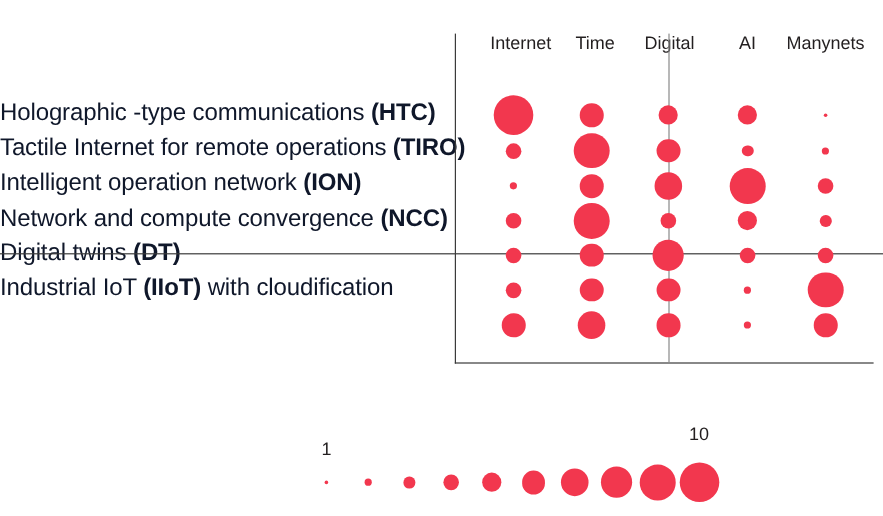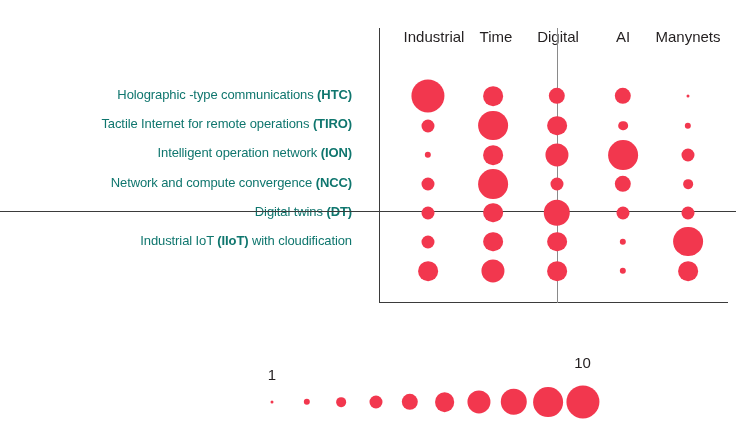--- a/index.html
+++ b/index.html
@@ -23,24 +23,23 @@
   
   .row-labels {
     position: absolute;
     left: 0px;
     top: 80px;
     width: 366px;
   }
   .row-label {
     height: 29.2px;
     line-height: 29.2px;
-    text-align: right;
     padding-right: 14px;
-    font-size: 13px;
-    color: #0f766e;
+    font-size: 20px;
+    color: #0f172a;
     white-space: nowrap;
     letter-spacing: -0.1px;
   }
   .row-label b { font-weight: bold; }
 
   
   .plot {
     position: absolute;
     left: 379px;
     top: 28px;
@@ -136,21 +135,21 @@
   <div class="row-labels">
       <div class="row-label"><span>Holographic -type communications </span><b>(HTC)</b></div>
       <div class="row-label"><span>Tactile Internet for remote operations </span><b>(TIRO)</b></div>
       <div class="row-label"><span>Intelligent operation network </span><b>(ION)</b></div>
       <div class="row-label"><span>Network and compute convergence </span><b>(NCC)</b></div>
       <div class="row-label"><span>Digital twins </span><b>(DT)</b></div>
       <div class="row-label"><span>Industrial IoT </span><b>(IIoT)</b><span> with cloudification</span></div>
     </div>
 
   <div class="col-headers">
-      <div class="col-header" style="left: 55px;">Industrial</div>
+      <div class="col-header" style="left: 55px;">Internet</div>
       <div class="col-header" style="left: 117px;">Time</div>
       <div class="col-header" style="left: 179px;">Digital</div>
       <div class="col-header" style="left: 244px;">AI</div>
       <div class="col-header" style="left: 309px;">Manynets</div>
     </div>
 
   <div class="plot">
     <div class="axis-v"></div>
     <div class="axis-bottom"></div>
     <div class="axis-mid-h"></div>

